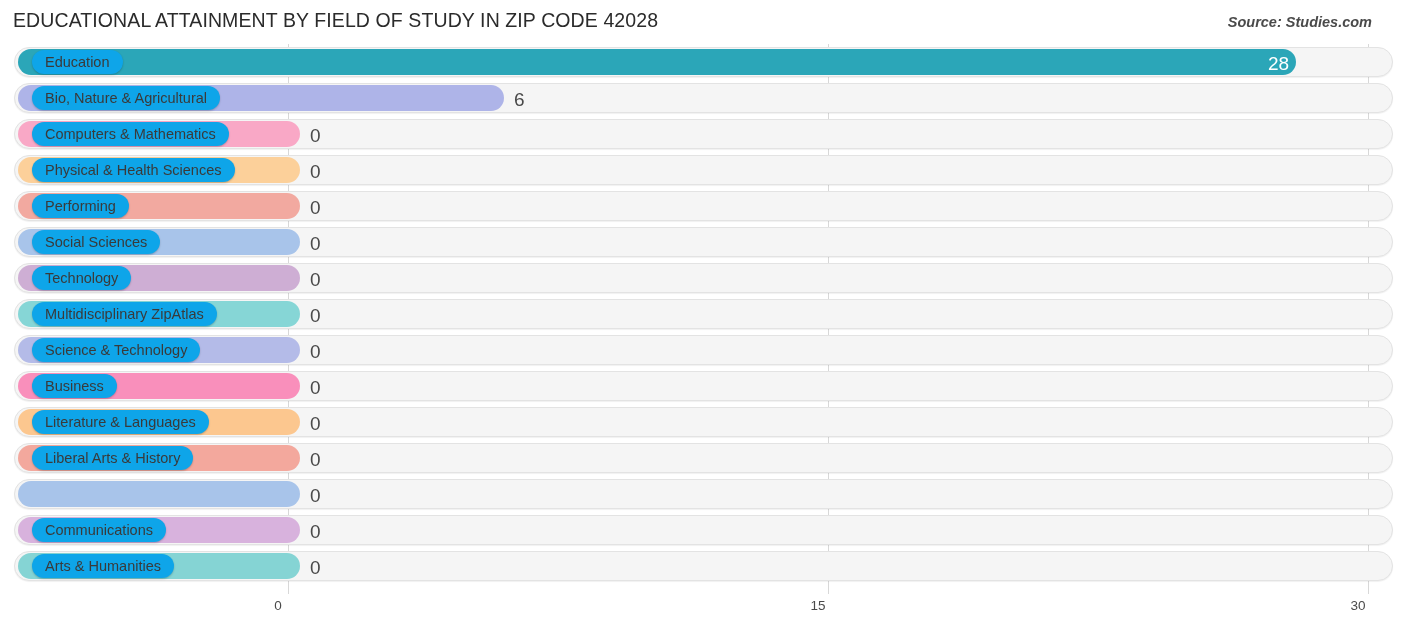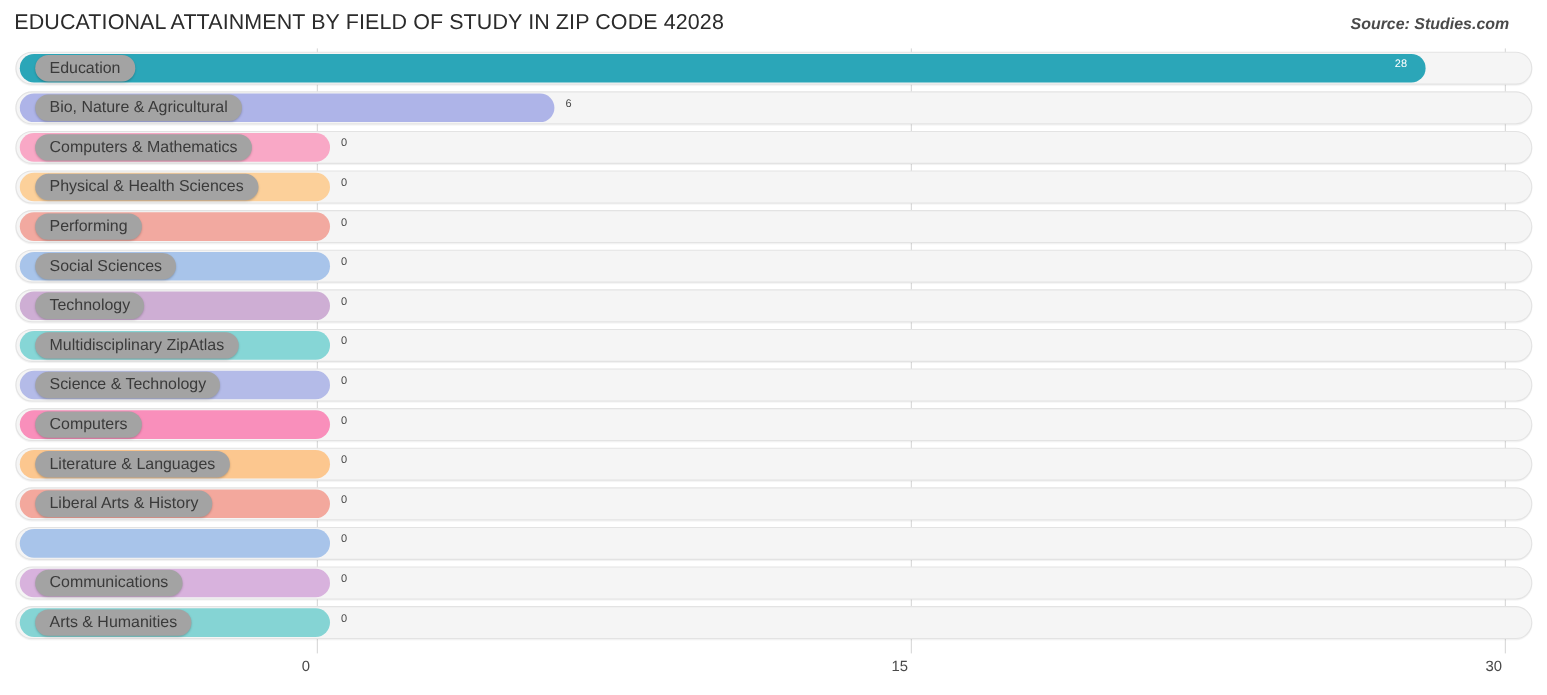--- a/index.html
+++ b/index.html
@@ -102,39 +102,39 @@
     border-radius: 13px;
     box-sizing: border-box;
   }
 
   
   .pill {
     position: absolute;
     left: 32px;
     top: 6px;
     height: 24px;
-    background: #a3a3a3;
+    background: #0ea5e9;
     border-radius: 12px;
     display: flex;
     align-items: center;
     padding: 0 13px;
     box-shadow: 0 1px 2px rgba(0,0,0,0.22);
     white-space: nowrap;
   }
   .pill-label {
     font-size: 14.5px;
     color: #3a3a3a;
     line-height: 1;
   }
 
   
   .value {
     position: absolute;
     top: 10px;
-    font-size: 10px;
+    font-size: 19px;
     line-height: 1;
     white-space: nowrap;
   }
   .value.outside {
     color: #4a4a4a;
   }
   .value.inside {
     color: #ffffff;
     font-weight: 400;
   }
@@ -240,21 +240,21 @@
         <div class="bar" style="width: 282px; background: rgb(180, 187, 232);"></div>
         <div class="pill">
           <span class="pill-label">Science &amp; Technology</span>
         </div>
         <div class="value outside" style="left: 310px;">0</div>
       </div>
       <div class="row">
         <div class="track"></div>
         <div class="bar" style="width: 282px; background: rgb(249, 143, 187);"></div>
         <div class="pill">
-          <span class="pill-label">Computers</span>
+          <span class="pill-label">Business</span>
         </div>
         <div class="value outside" style="left: 310px;">0</div>
       </div>
       <div class="row">
         <div class="track"></div>
         <div class="bar" style="width: 282px; background: rgb(252, 199, 143);"></div>
         <div class="pill">
           <span class="pill-label">Literature &amp; Languages</span>
         </div>
         <div class="value outside" style="left: 310px;">0</div>

